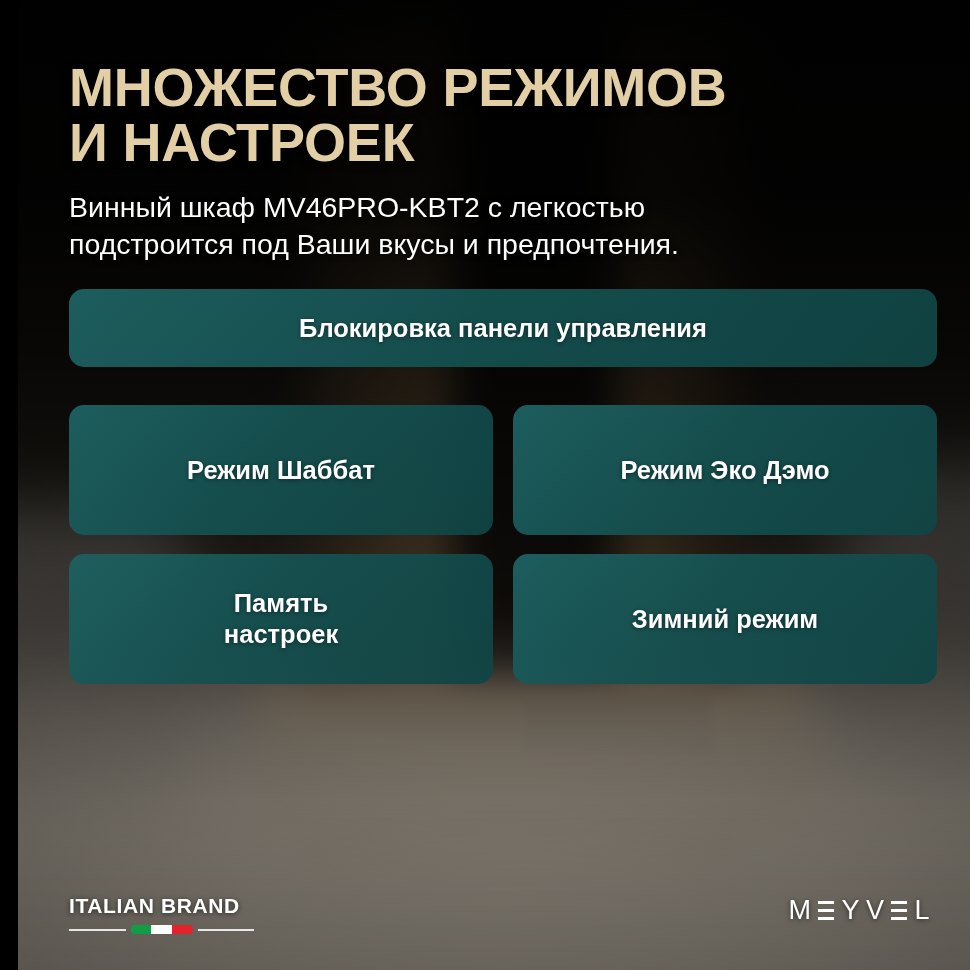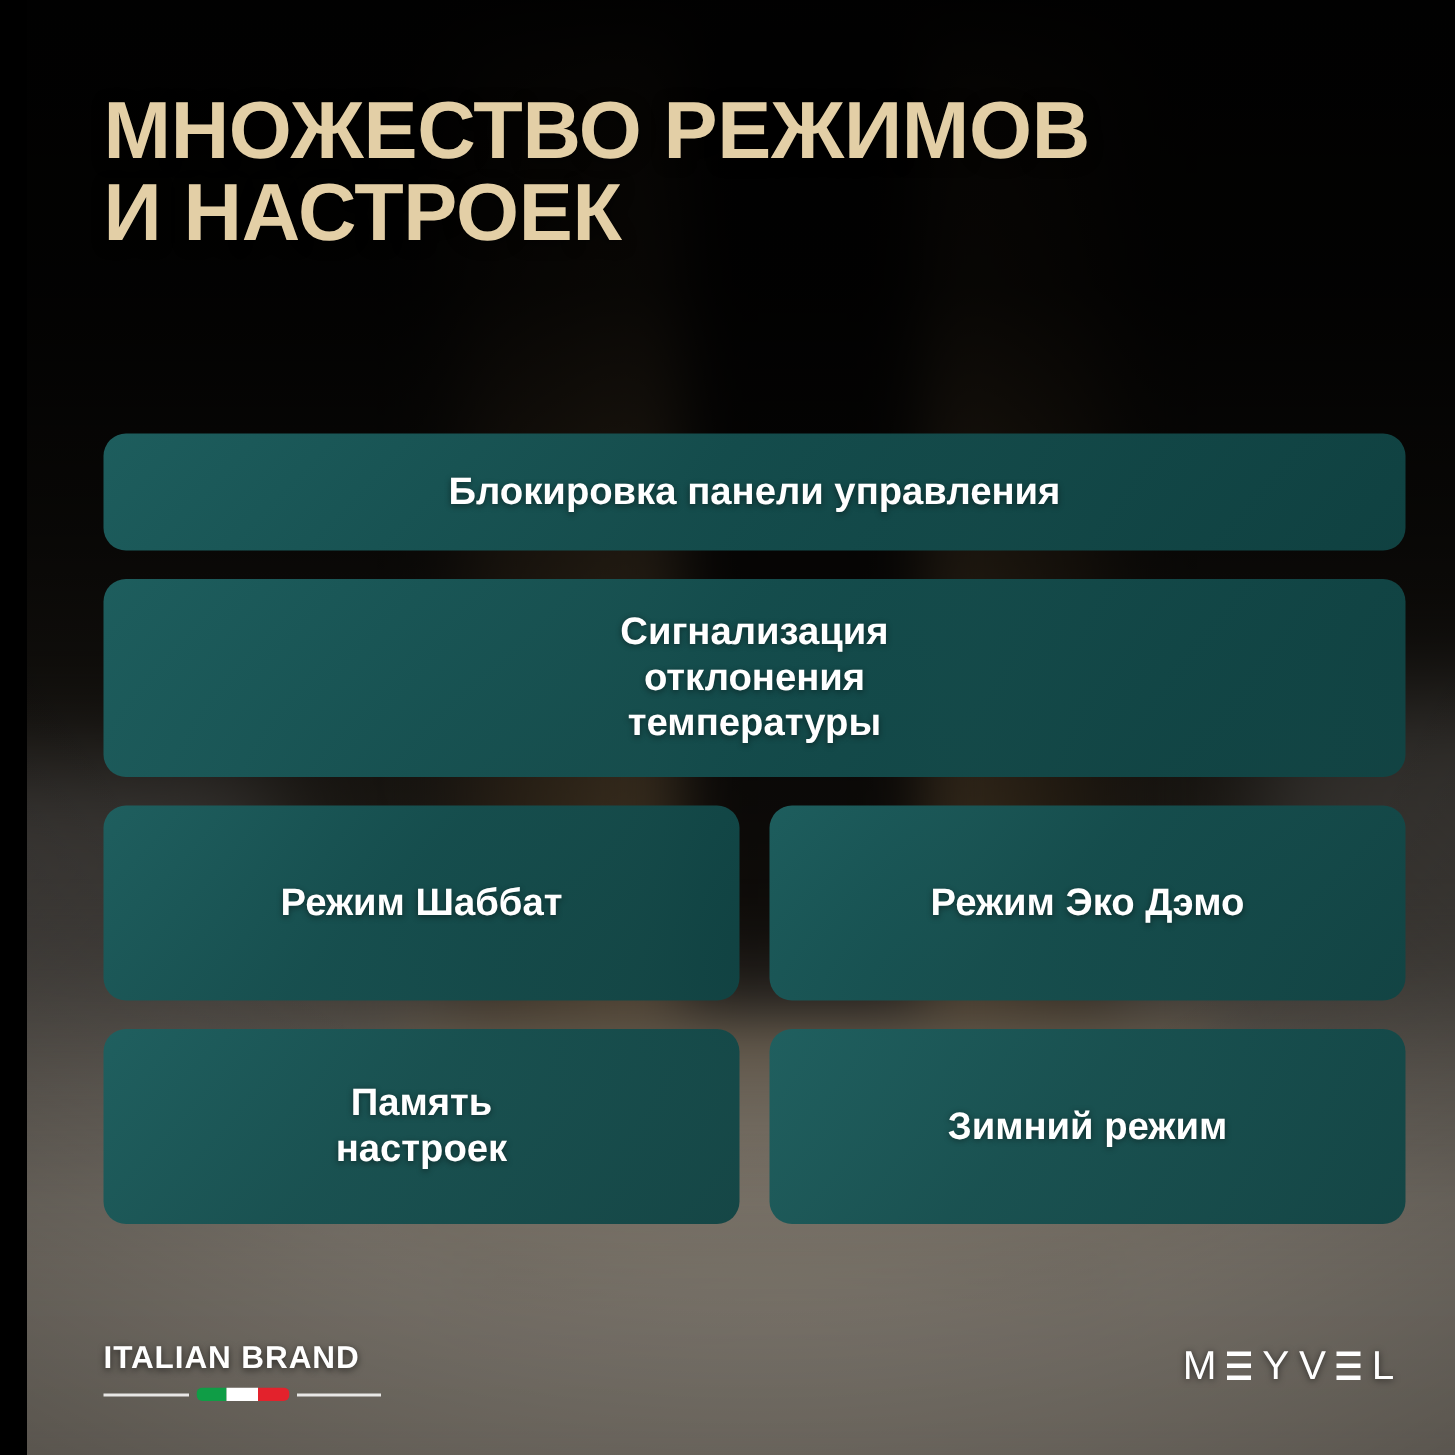--- a/index.html
+++ b/index.html
@@ -309,31 +309,30 @@
     <div class="bg-floor"></div>
     <div class="bg-shade"></div>
     <div class="bg-vignette"></div>
   </div>
 
   <div class="content">
 
     <h1 class="headline">МНОЖЕСТВО РЕЖИМОВ
 И НАСТРОЕК</h1>
 
+    <p class="subhead">Винный шкаф MV46PRO-KBT2 с легкостью
+подстроится под Ваши вкусы и предпочтения.</p>
 
     <div class="cards">
 
       <div class="card-row">
         <div class="card full">Блокировка панели управления</div>
       </div>
 
       <div class="card-row">
-        <div class="card tall">Сигнализация
-отклонения
-температуры</div>
       </div>
 
       <div class="card-row">
         <div class="card medium">Режим Шаббат</div>
         <div class="card medium">Режим Эко Дэмо</div>
       </div>
 
       <div class="card-row">
         <div class="card medium">Память
 настроек</div>

